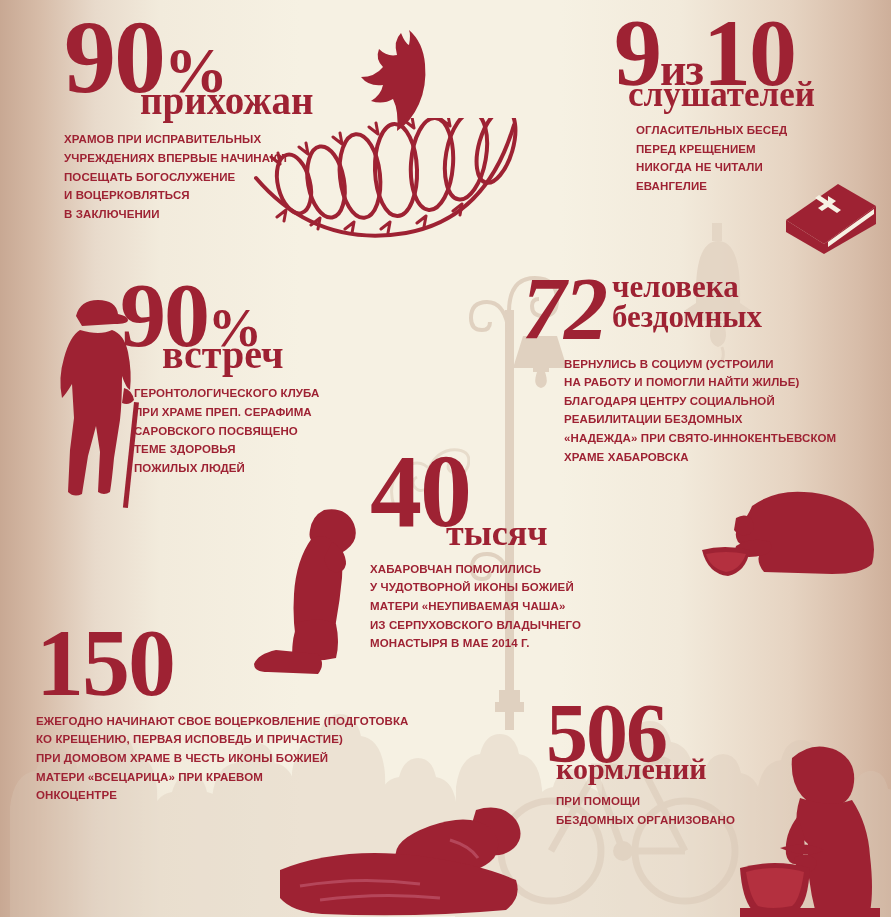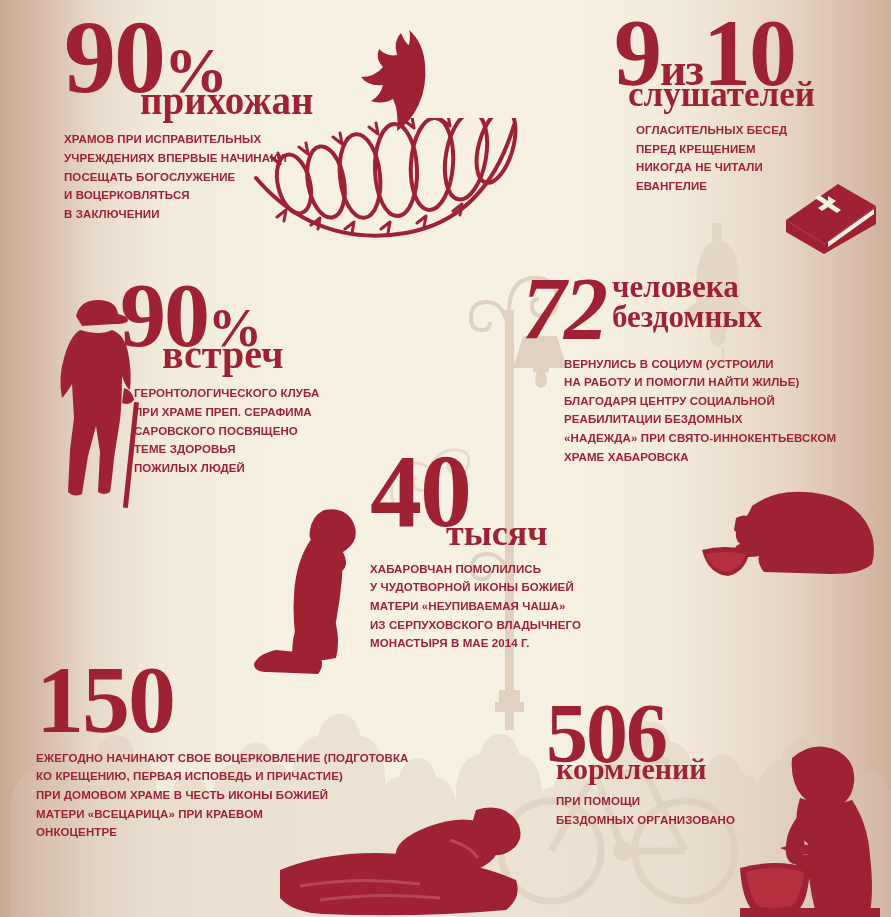--- a/index.html
+++ b/index.html
@@ -106,21 +106,21 @@
   #b4 .sub{font-size:31px;line-height:.96;margin:0 0 14px 6px;}
   #b4 .body{margin-top:9px;margin-left:42px;}
 
   
   #b5{left:370px;top:448px;width:320px;}
   #b5 .num{font-size:104px;}
   #b5 .sub{font-size:36px;margin:-16px 0 0 76px;}
   #b5 .body{margin-top:10px;}
 
   
-  #b6{left:36px;top:661px;width:400px;}
+  #b6{left:36px;top:624px;width:400px;}
   #b6 .num{font-size:96px;}
   #b6 .sub{font-size:42px;margin:-20px 0 0 0px;}
   #b6 .body{margin-top:9px;}
 
   
   #b7{left:546px;top:700px;width:330px;}
   #b7 .num{font-size:84px;}
   #b7 .sub{font-size:30px;margin:-14px 0 0 10px;}
   #b7 .body{margin-top:10px;margin-left:10px;}
 </style>

